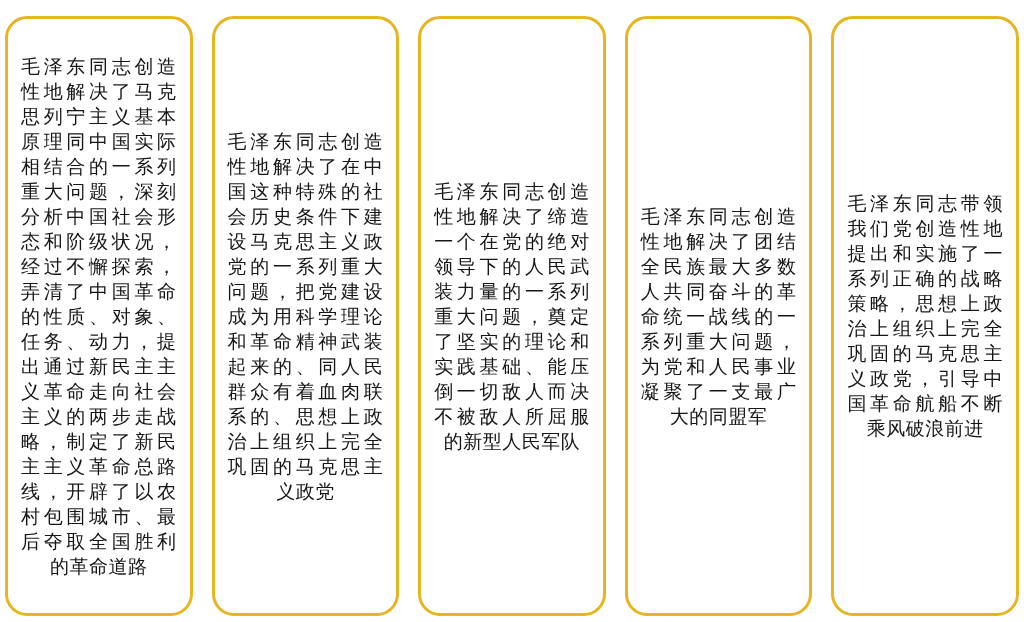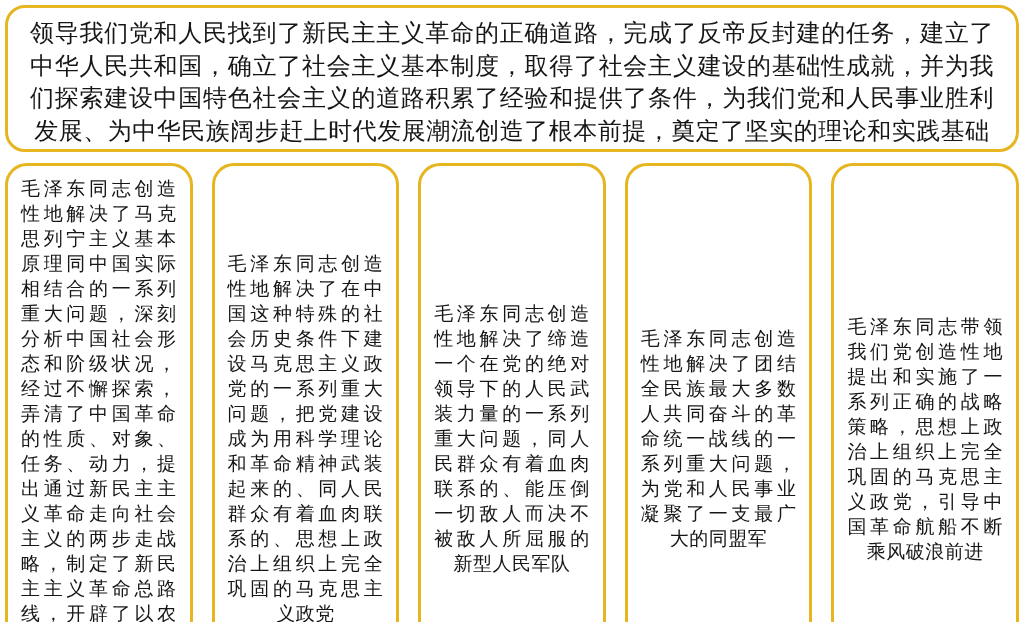--- a/index.html
+++ b/index.html
@@ -69,36 +69,33 @@
     text-align-last: center;
     text-justify: inter-ideograph;
     letter-spacing: 0.5px;
   }
 </style>
 </head>
 <body>
 
 <div class="page">
 
-  <div class="summary-box">
-    <div class="summary-text">领导我们党和人民找到了新民主主义革命的正确道路，完成了反帝反封建的任务，建立了中华人民共和国，确立了社会主义基本制度，取得了社会主义建设的基础性成就，并为我们探索建设中国特色社会主义的道路积累了经验和提供了条件，为我们党和人民事业胜利发展、为中华民族阔步赶上时代发展潮流创造了根本前提，奠定了坚实的理论和实践基础</div>
-  </div>
 
   <div class="cards-row">
 
     <div class="card">
       <div class="card-text">毛泽东同志创造性地解决了马克思列宁主义基本原理同中国实际相结合的一系列重大问题，深刻分析中国社会形态和阶级状况，经过不懈探索，弄清了中国革命的性质、对象、任务、动力，提出通过新民主主义革命走向社会主义的两步走战略，制定了新民主主义革命总路线，开辟了以农村包围城市、最后夺取全国胜利的革命道路</div>
     </div>
 
     <div class="card">
       <div class="card-text">毛泽东同志创造性地解决了在中国这种特殊的社会历史条件下建设马克思主义政党的一系列重大问题，把党建设成为用科学理论和革命精神武装起来的、同人民群众有着血肉联系的、思想上政治上组织上完全巩固的马克思主义政党</div>
     </div>
 
     <div class="card">
-      <div class="card-text">毛泽东同志创造性地解决了缔造一个在党的绝对领导下的人民武装力量的一系列重大问题，同人民群众有着血肉联系的、能压倒一切敌人而决不被敌人所屈服的新型人民军队</div>
+      <div class="card-text">毛泽东同志创造性地解决了缔造一个在党的绝对领导下的人民武装力量的一系列重大问题，奠定了坚实的理论和实践基础、能压倒一切敌人而决不被敌人所屈服的新型人民军队</div>
     </div>
 
     <div class="card">
       <div class="card-text">毛泽东同志创造性地解决了团结全民族最大多数人共同奋斗的革命统一战线的一系列重大问题，为党和人民事业凝聚了一支最广大的同盟军</div>
     </div>
 
     <div class="card">
       <div class="card-text">毛泽东同志带领我们党创造性地提出和实施了一系列正确的战略策略，思想上政治上组织上完全巩固的马克思主义政党，引导中国革命航船不断乘风破浪前进</div>
     </div>
 

